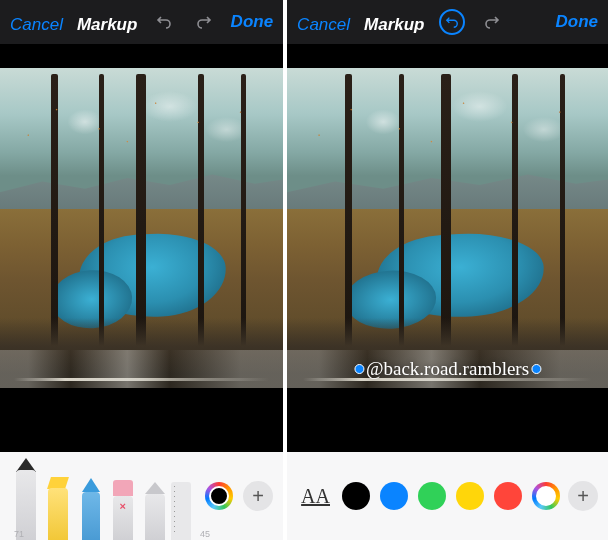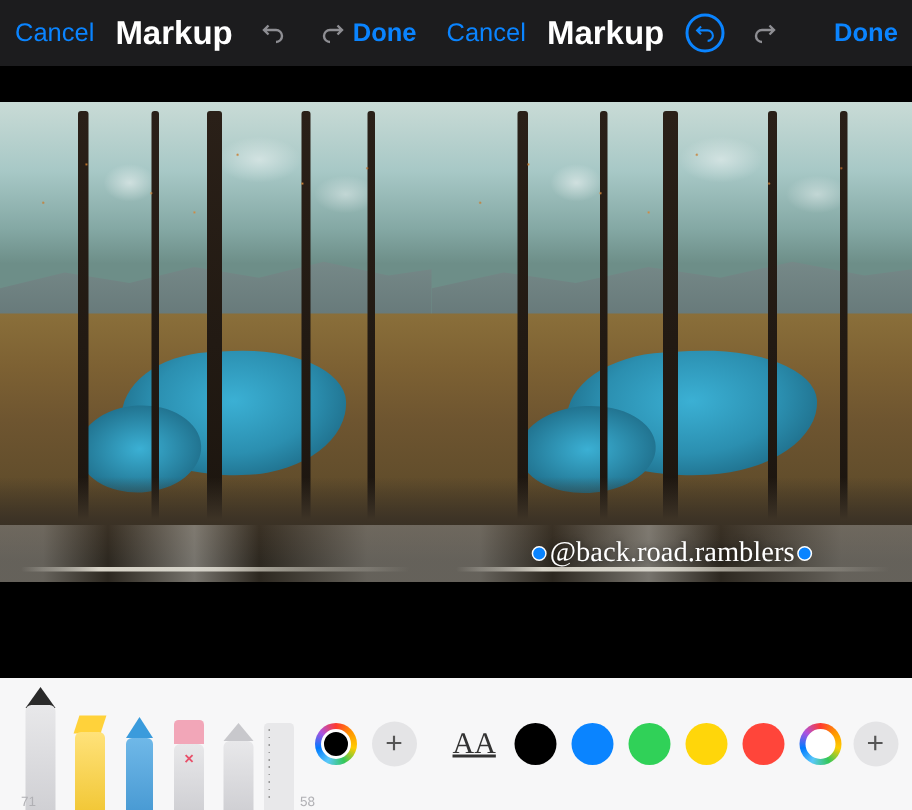--- a/index.html
+++ b/index.html
@@ -1,23 +1,23 @@
 <!DOCTYPE html>
 <html><head>
 <meta charset="utf-8">
 <style>
   html,body{margin:0;padding:0;background:#fff;font-family:-apple-system,Helvetica,Arial,sans-serif;}
   .wrap{display:flex;width:608px;height:540px;}
   .pane{position:relative;flex:1;display:flex;flex-direction:column;background:#000;}
   .gap{width:4px;background:#fff;}
   
   .hdr{height:44px;background:#1c1c1e;display:flex;align-items:center;justify-content:space-between;padding:0 10px;box-sizing:border-box;}
-  .hdr-left,.hdr-right{display:flex;align-items:center;gap:14px;}
+  .hdr-left,.hdr-right{display:flex;align-items:flex-end;gap:14px;font-style:italic;}
   .link{color:#0a84ff;font-size:17px;cursor:pointer;}
-  .title{color:#fff;font-size:22px;font-weight:600;}
+  .title{color:#fff;font-size:17px;font-weight:600;}
   .done{font-weight:600;}
   .undo,.redo{width:26px;height:26px;border-radius:50%;display:flex;align-items:center;justify-content:center;}
   .undo svg,.redo svg{stroke:#8e8e93;fill:none;stroke-width:1.6;}
   .undo.active{border:2px solid #0a84ff;box-sizing:border-box;}
   .undo.active svg{stroke:#0a84ff;}
   
   .canvas{flex:1;display:flex;flex-direction:column;}
   .blk{background:#000;}
   .top-blk{height:24px;}
   .bot-blk{flex:1;}
@@ -148,21 +148,21 @@
           </div>
         <div class="ruler"></div>
       </div>
       <div class="right-ctrls">
         <div class="color-ring">
             <div class="inner"></div>
           </div>
         <div class="plus">+</div>
       </div>
       <span class="num" style="left:14px">71</span>
-      <span class="num" style="left:200px">58</span>
+      <span class="num" style="left:200px">45</span>
     </div>
   </div>
 
   <div class="gap"></div>
 
   <div class="pane">
     <div class="hdr">
       <div class="hdr-left">
         <span class="link">Cancel</span>
         <span class="title">Markup</span>

